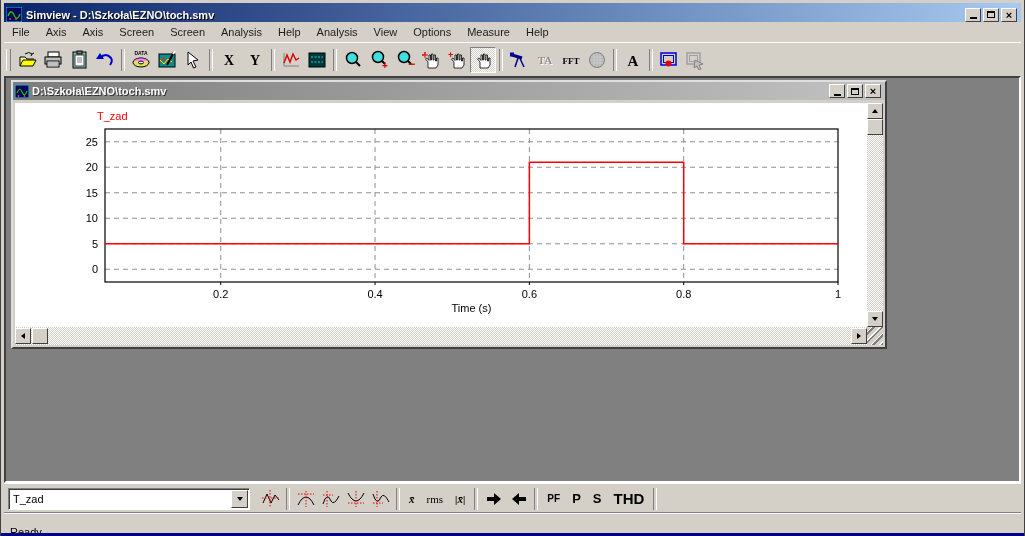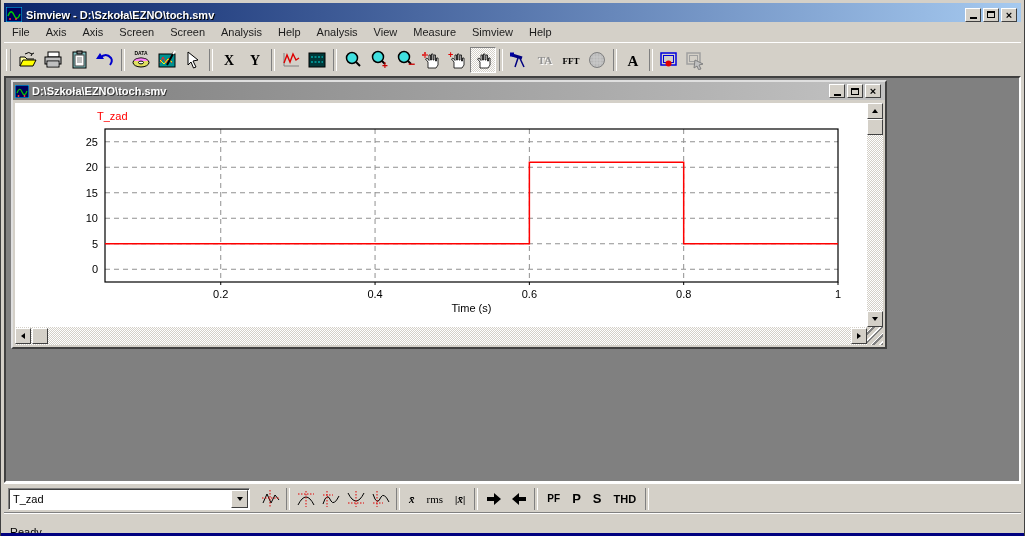--- a/index.html
+++ b/index.html
@@ -124,22 +124,22 @@
   <div class="menubar">
     <span class="menuitem">File</span>
     <span class="menuitem">Axis</span>
     <span class="menuitem">Axis</span>
     <span class="menuitem">Screen</span>
     <span class="menuitem">Screen</span>
     <span class="menuitem">Analysis</span>
     <span class="menuitem">Help</span>
     <span class="menuitem">Analysis</span>
     <span class="menuitem">View</span>
+    <span class="menuitem">Options</span>
     <span class="menuitem">Measure</span>
-    <span class="menuitem">Simview</span>
     <span class="menuitem">Help</span>
   </div>
 
   <div class="toolbar">
     <span class="tgrip"></span>
 
     <span class="tbtn">
       <svg width="20" height="20">
         <path d="M3 16 V7 h5 l2 2 h7" fill="#ffffa0" stroke="#000"></path>
         <path d="M3 16 L6 10 h13 l-3 6 z" fill="#ffff00" stroke="#000"></path>
@@ -478,21 +478,21 @@
 
     <span class="btext" style="font-size:10px">
         <span>PF</span>
       </span>
     <span class="btext" style="font-size:13px">
         <span>P</span>
       </span>
     <span class="btext" style="font-size:13px">
         <span>S</span>
       </span>
-    <span class="btext" style="font-size:11px">
+    <span class="btext" style="font-size:15px">
         <span>THD</span>
       </span>
     <span class="sep"></span>
   </div>
 
   <div class="statusbar">
     <span>Ready</span>
     <span class="sgrip"></span>
   </div>
 

